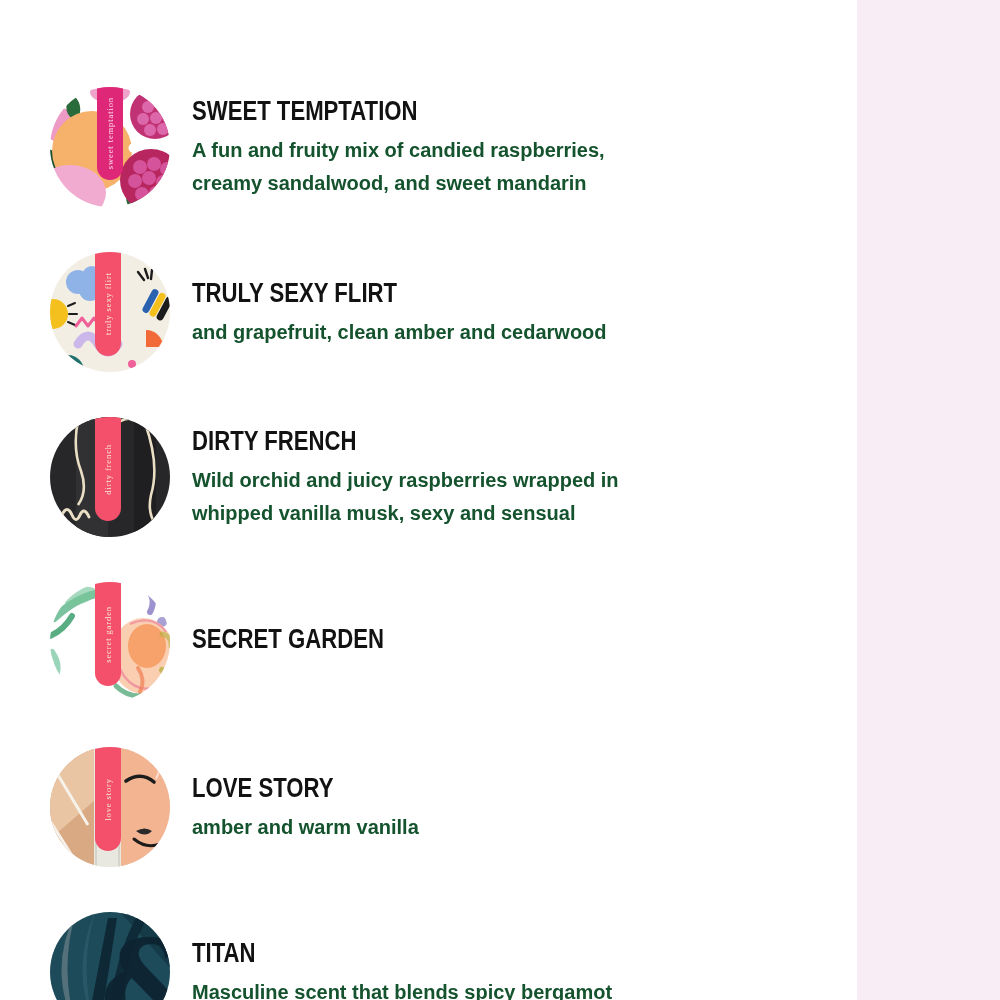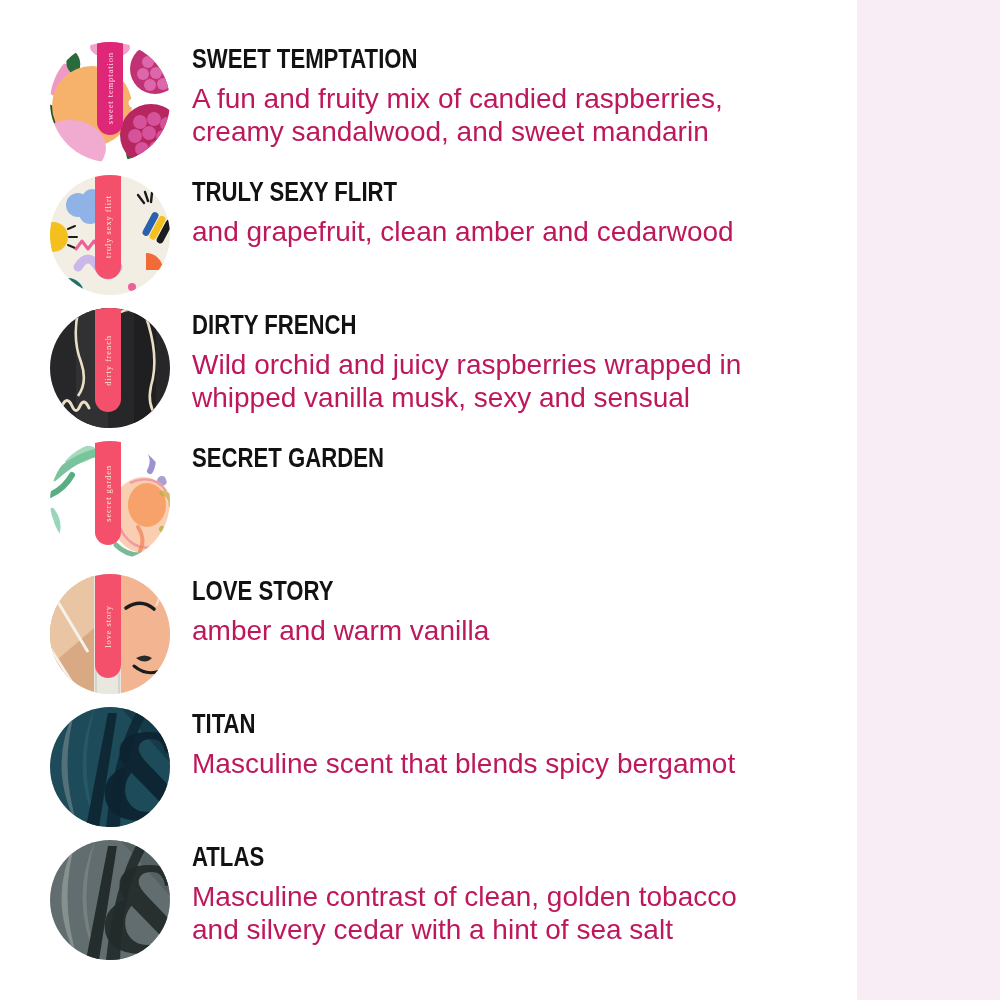--- a/index.html
+++ b/index.html
@@ -11,21 +11,21 @@
     overflow: hidden;
   }
   .sidebar {
     position: absolute; top: 0; right: 0;
     width: 143px; height: 1000px;
     background: #f8edf5;
   }
   .list {
     position: absolute; left: 50px; top: 42px; width: 760px;
   }
-  .item { display: flex; align-items: flex-start; margin-bottom: 13px; min-height: 120px; }
+  .item { display: flex; align-items: center; margin-bottom: 13px; min-height: 120px; margin-top: 45px; }
   .thumb {
     width: 120px; height: 120px; border-radius: 50%;
     overflow: hidden; position: relative; flex: none;
   }
   .thumb svg { display: block; width: 120px; height: 120px; }
   .ribbon {
     position: absolute; top: 0; left: 45px;
     width: 26px; height: 104px;
     border-radius: 0 0 13px 13px;
     background: #f4506b;
@@ -44,21 +44,21 @@
   .ribbon.magenta span { color: #ffdcee; }
   .text { margin-left: 22px; padding-top: 2px; }
   .heading {
     display: inline-block;
     font-size: 27px; font-weight: 700; color: #121212;
     letter-spacing: 0px;
     transform: scaleX(0.82); transform-origin: 0 50%;
     white-space: nowrap;
     margin: 0 0 7px 0;
   }
-  .desc { font-size: 28px; color: #be185d; line-height: 33px; }
+  .desc { font-size: 20px; color: #14532d; line-height: 33px; font-weight: bold; }
 </style>
 </head>
 <body>
 
 <div class="sidebar"></div>
 
 <div class="list">
 
   <div class="item">
     <div class="thumb">

